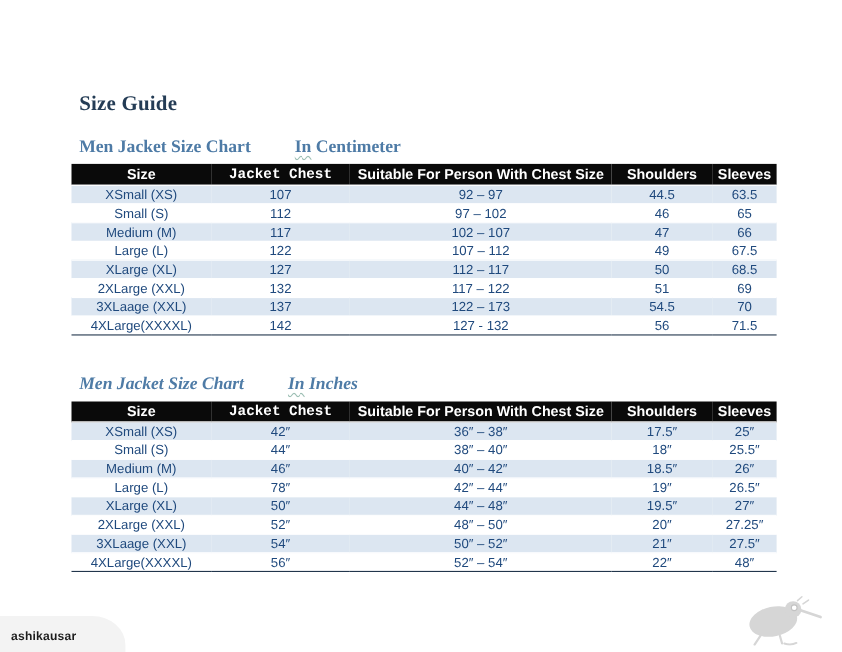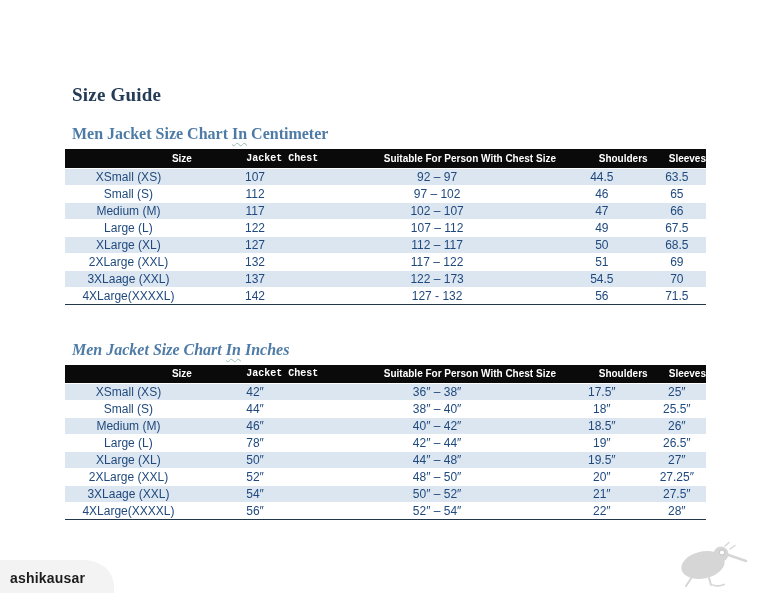--- a/index.html
+++ b/index.html
@@ -27,38 +27,39 @@
     color: #4e7ba6;
     margin-top: 19px;
     margin-bottom: 6px;
   }
   .section-heading .squiggle {
     text-decoration-line: underline;
     text-decoration-style: wavy;
     text-decoration-color: #9dbfb4;
     text-decoration-thickness: 1px;
     text-underline-offset: 3px;
+    margin-left: 36px;
   }
   .section-heading.second { margin-top: 36px; font-style: italic; }
 
   table.size-table {
     border-collapse: collapse;
     width: 641px;
     margin-left: -7px;
     table-layout: fixed;
     border-bottom: 1.5px solid #22364c;
   }
   table.size-table th {
     background: #0a0a0a;
     color: #ffffff;
-    font-size: 10px;
+    font-size: 13px;
     font-weight: bold;
     height: 19px;
     padding: 0;
-    text-align: right;
+    text-align: center;
     white-space: nowrap;
     margin-top: 24px;
   }
   table.size-table td {
     color: #1f497d;
     font-size: 12px;
     height: 17px;
     padding: 0;
     text-align: center;
     white-space: nowrap;
@@ -77,21 +78,21 @@
     position: absolute;
     left: 0;
     bottom: 0;
     width: 114px;
     height: 33px;
     background: #f3f3f3;
     border-top-right-radius: 30px 26px;
     padding: 9px 0 0 10px;
   }
   .watermark-text {
-    font-size: 14px;
+    font-size: 11px;
     font-weight: bold;
     color: #1c1c1c;
     letter-spacing: 0.2px;
   }
 
   .kiwi-logo {
     position: absolute;
     right: 14px;
     bottom: 6px;
     width: 96px;
@@ -237,21 +238,21 @@
           <td>54″</td>
           <td>50″ – 52″</td>
           <td>21″</td>
           <td>27.5″</td>
         </tr>
         <tr>
           <td>4XLarge(XXXXL)</td>
           <td>56″</td>
           <td>52″ – 54″</td>
           <td>22″</td>
-          <td>28″</td>
+          <td>48″</td>
         </tr>
       </tbody>
     </table>
 
 </div>
 
 <div class="watermark-tab">
   <span class="watermark-text">ashikausar</span>
 </div>
 

